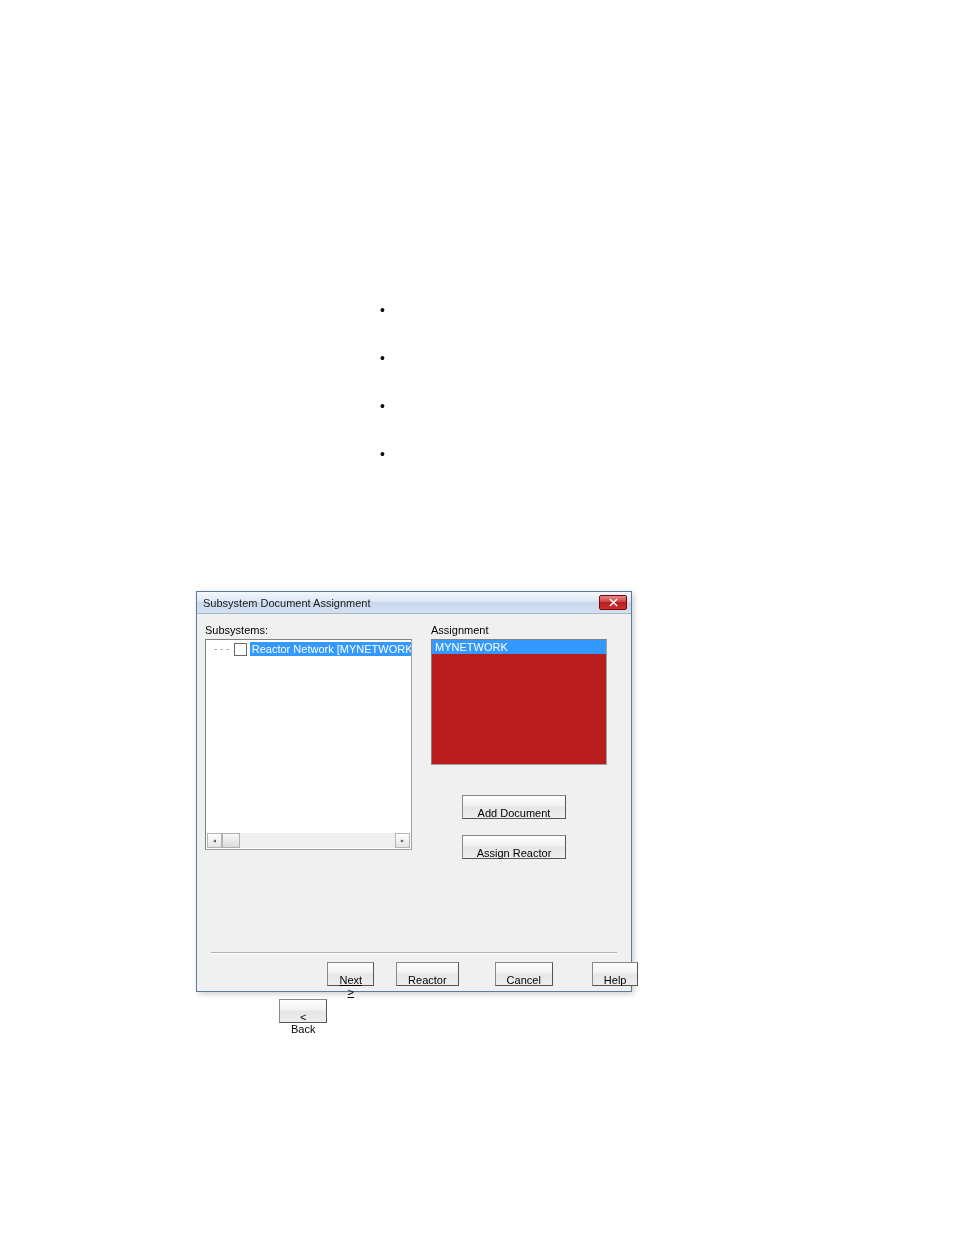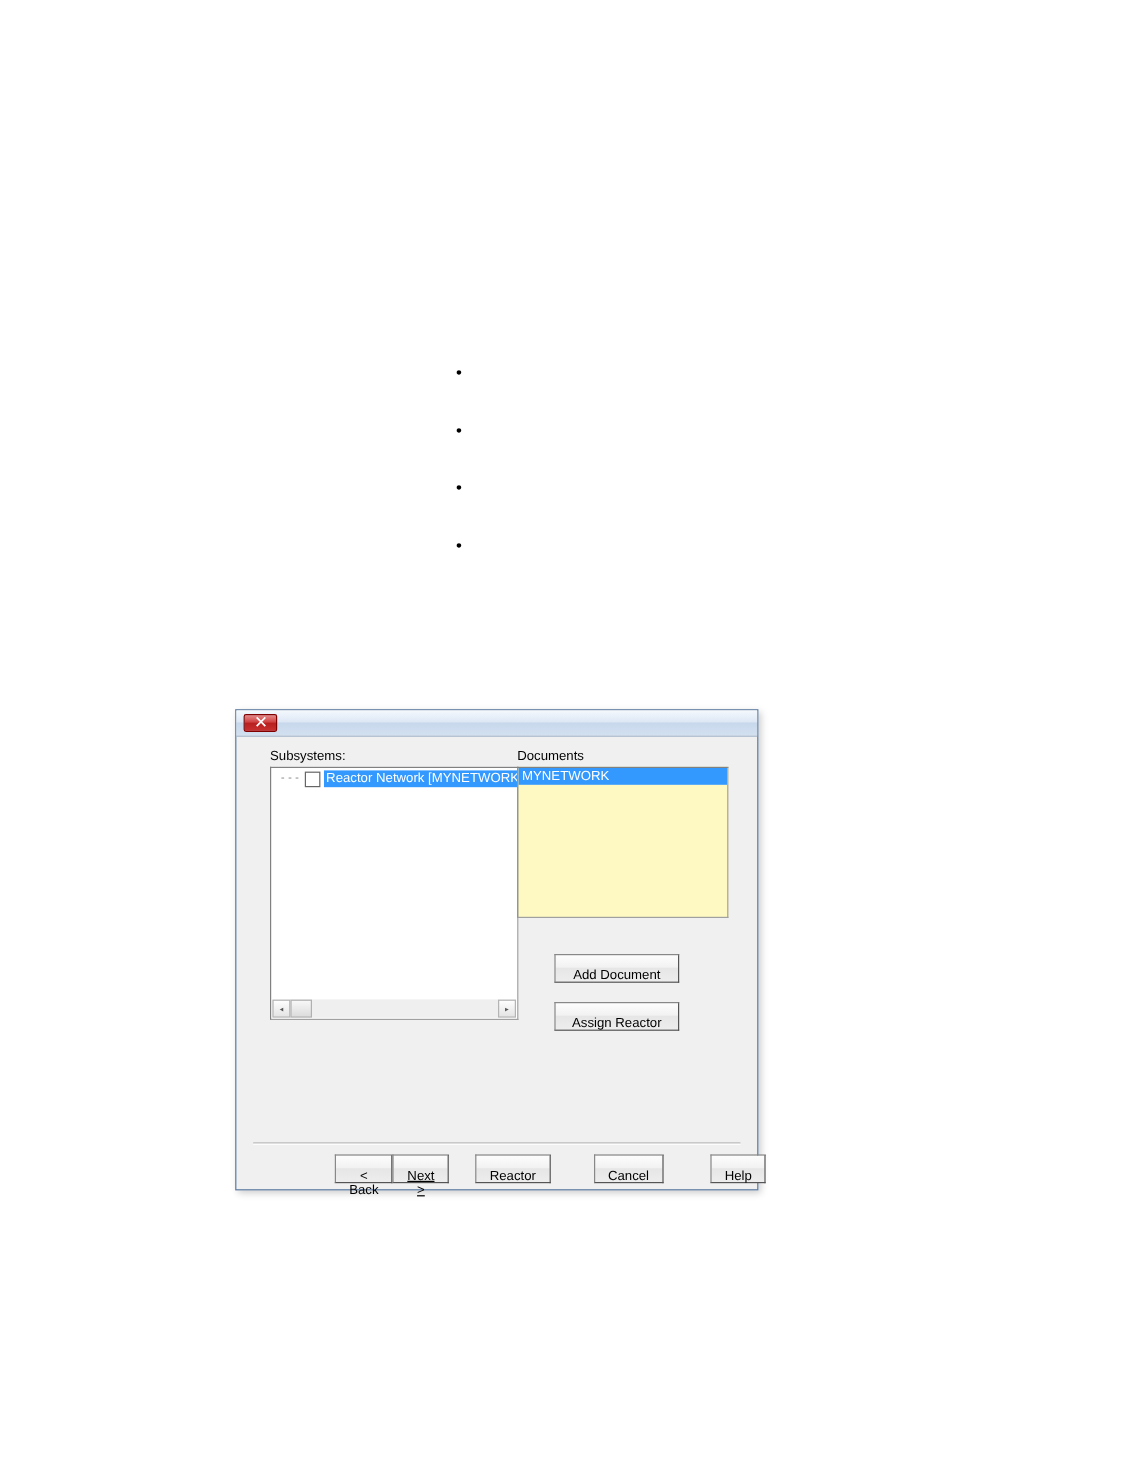--- a/index.html
+++ b/index.html
@@ -72,21 +72,21 @@
       height: calc(100% - 22px);
     }
     .label {
       color: #000;
       font-size: 11px;
       margin-bottom: 3px;
       display: block;
     }
     .left-panel {
       position: absolute;
-      left: 28px;
+      left: 8px;
       top: 10px;
       width: 207px;
     }
     .right-panel {
       position: absolute;
       left: 234px;
       top: 10px;
       width: 186px;
     }
     .tree-box {
@@ -164,21 +164,21 @@
       left: 0;
       top: 0;
       width: 18px;
       height: 15px;
       background: linear-gradient(to bottom, #f8f8f8, #dcdcdc);
       border: 1px solid #b0b0b0;
     }
     .list-box {
       width: 176px;
       height: 126px;
-      background: #fef9c3;
+      background: #b91c1c;
       border: 1px solid #a0a0a0;
       border-top-color: #808080;
       border-left-color: #808080;
       overflow: hidden;
     }
     .list-item {
       height: 14px;
       font-size: 11px;
       padding: 0 3px;
       line-height: 14px;
@@ -225,38 +225,39 @@
       left: 0;
       right: 0;
       top: 348px;
       padding: 0 14px;
       display: flex;
       gap: 0;
     }
     .footer .btn {
       width: 66px;
     }
-    .btn-back { margin-left: 68px; }
+    .btn-back { margin-left: 68px; margin-top: 37px; }
     .btn-next { margin-left: 0; text-decoration: underline; }
     .btn-finish { margin-left: 22px; }
     .btn-cancel { margin-left: 36px; }
     .btn-help { margin-left: 39px; }
   </style>
 </head>
 <body>
 
 <ul class="bullet-list">
   <li>•</li>
   <li>•</li>
   <li>•</li>
   <li style="margin-top:18px;">•</li>
 </ul>
 
 <div class="dialog">
   <div class="titlebar">
+    <span class="titlebar-text">Subsystem Document Assignment</span>
     <div class="close-btn">
       <span>
         <svg viewBox="0 0 10 10">
             <path d="M1 1 L9 9 M9 1 L1 9" stroke="#ffffff" stroke-width="1.6" fill="none"></path>
           </svg>
       </span>
     </div>
   </div>
   <div class="dialog-body">
 
@@ -274,21 +275,21 @@
           <div class="scroll-arrow">◂</div>
           <div class="scroll-track">
             <div class="scroll-thumb"></div>
           </div>
           <div class="scroll-arrow">▸</div>
         </div>
       </div>
     </div>
 
     <div class="right-panel">
-      <span class="label">Documents</span>
+      <span class="label">Assignment</span>
       <div class="list-box">
         <div class="list-item selected">
           <span>MYNETWORK</span>
         </div>
       </div>
     </div>
 
     <button class="btn btn-add">Add Document</button>
     <button class="btn btn-assign">Assign Reactor</button>
 

